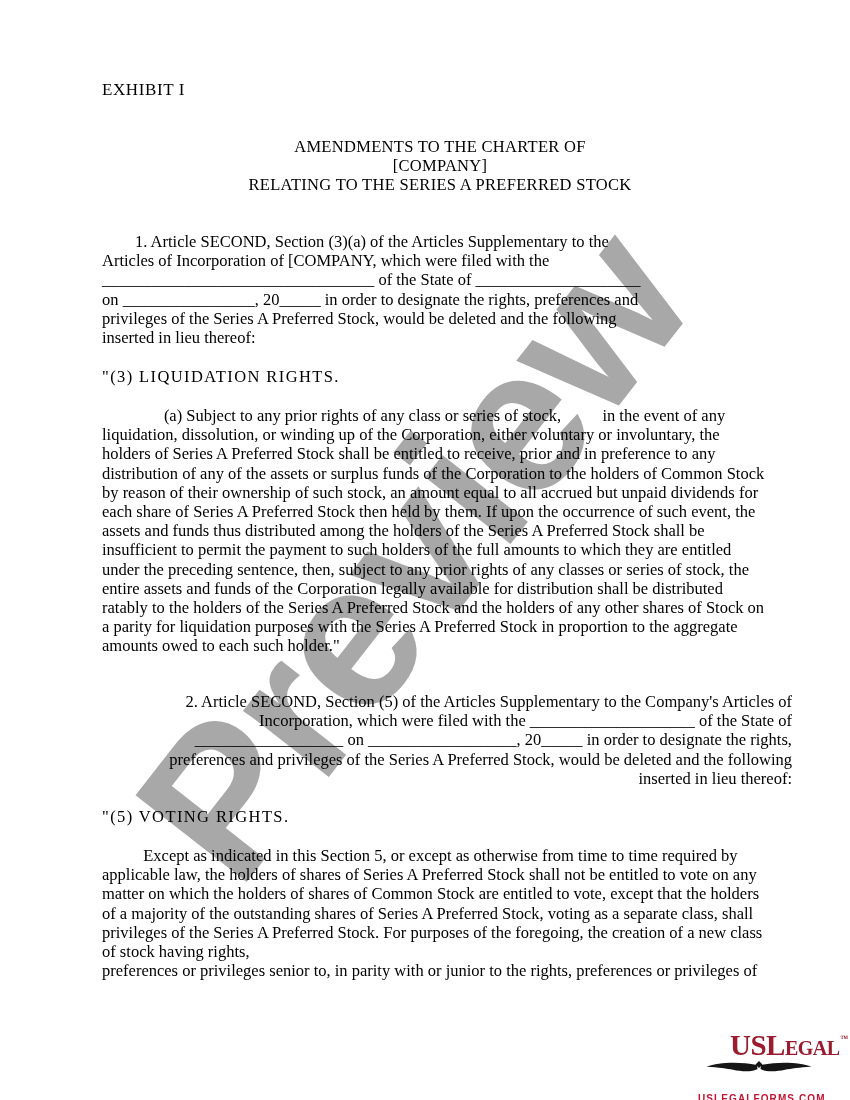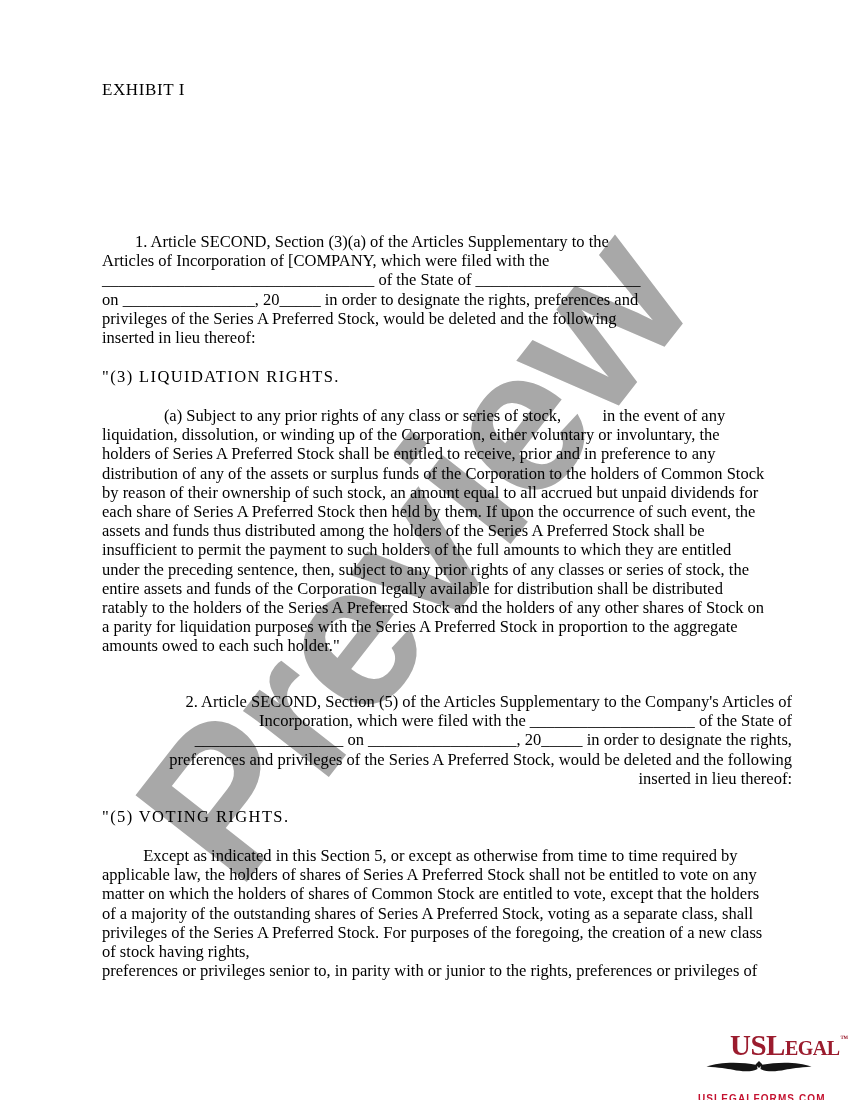--- a/index.html
+++ b/index.html
@@ -66,20 +66,26 @@
 <body>
 
 <div class="page">
 
   <div class="watermark">Preview</div>
 
   <div class="doc">
 
     <div class="block exhibit">EXHIBIT I</div>
 
+    <div class="block title">
+
+    <div class="tline">AMENDMENTS TO THE CHARTER OF</div>
+        <div class="tline">[COMPANY]</div>
+        <div class="tline">RELATING TO THE SERIES A PREFERRED STOCK</div>
+      </div>
 
     <div class="block para1">
 
     <div class="tline">        1. Article SECOND, Section (3)(a) of the Articles Supplementary to the</div>
         <div class="tline">Articles of Incorporation of [COMPANY, which were filed with the</div>
         <div class="tline">_________________________________ of the State of ____________________</div>
         <div class="tline">on ________________, 20_____ in order to designate the rights, preferences and</div>
         <div class="tline">privileges of the Series A Preferred Stock, would be deleted and the following</div>
         <div class="tline">inserted in lieu thereof:</div>
       </div>

